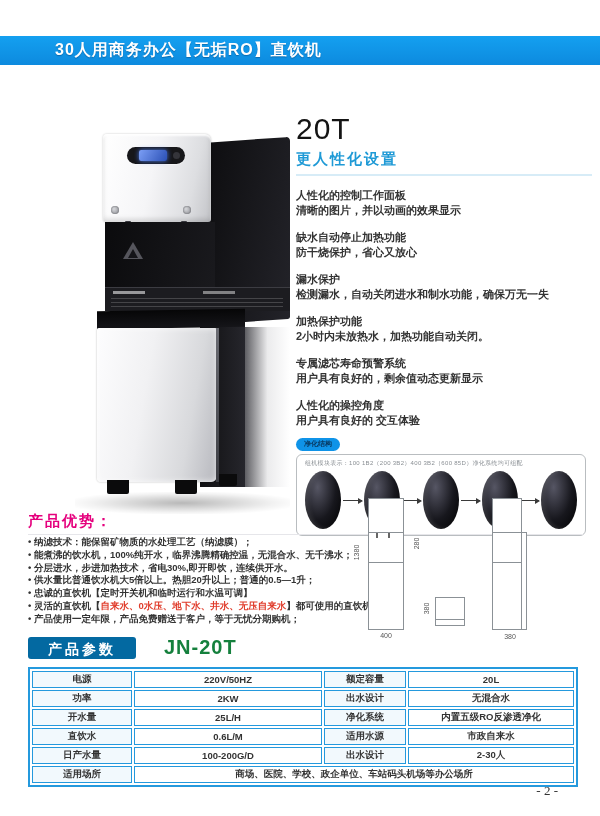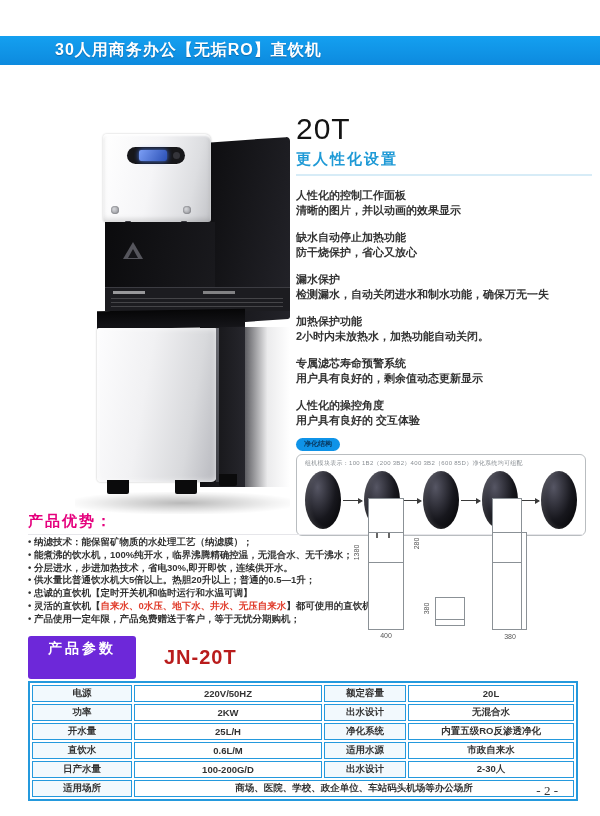--- a/index.html
+++ b/index.html
@@ -107,24 +107,24 @@
   .top-inner{left:90px; top:127px; width:30px;}
   .top-lab{left:66px; top:113px;}
   .side-rect{left:147px; top:6px; width:30px; height:132px;}
   .side-l1{left:147px; top:40px; width:30px;}
   .side-l2{left:147px; top:70px; width:30px;}
   .side-strip{left:176px; top:40px; width:6px; height:98px; border:1px solid #8b9196; background:#fff;}
   .side-lab{left:147px; top:141px; width:36px; text-align:center;}
   
   .specs{position:absolute; left:28px; top:636px; width:552px;}
   .spec-head{display:flex; align-items:center;}
-  .spec-pill{background:#6d28d9; color:#fff; font-size:14px; font-weight:bold; letter-spacing:3px;
-    padding:4px 20px 21px; border-radius:3px;}
-  .spec-model{margin-left:28px; color:#b91c1c; font-size:20px; font-weight:bold; letter-spacing:1px;}
-  table.spec{margin-top:2px; border-collapse:separate; border-spacing:2px;
+  .spec-pill{background:#0369a1; color:#fff; font-size:14px; font-weight:bold; letter-spacing:3px;
+    padding:4px 20px 0; border-radius:3px;}
+  .spec-model{margin-left:28px; color:#15803d; font-size:20px; font-weight:bold; letter-spacing:1px;}
+  table.spec{margin-top:8px; border-collapse:separate; border-spacing:2px;
     border:2px solid #2499dd; background:#fff; table-layout:fixed; width:476px;}
   table.spec td{border:1px solid #2499dd; font-size:9.5px; font-weight:600; color:#333;
     text-align:center; height:12px; padding:1px 2px; overflow:hidden; white-space:nowrap;}
   td.lbl{background:#f2f9fd;}
   
   .pageno{position:absolute; right:42px; top:783px; font-family:"Liberation Serif",serif;
     font-size:13px; color:#333;}
 </style>
 </head>
 <body>

